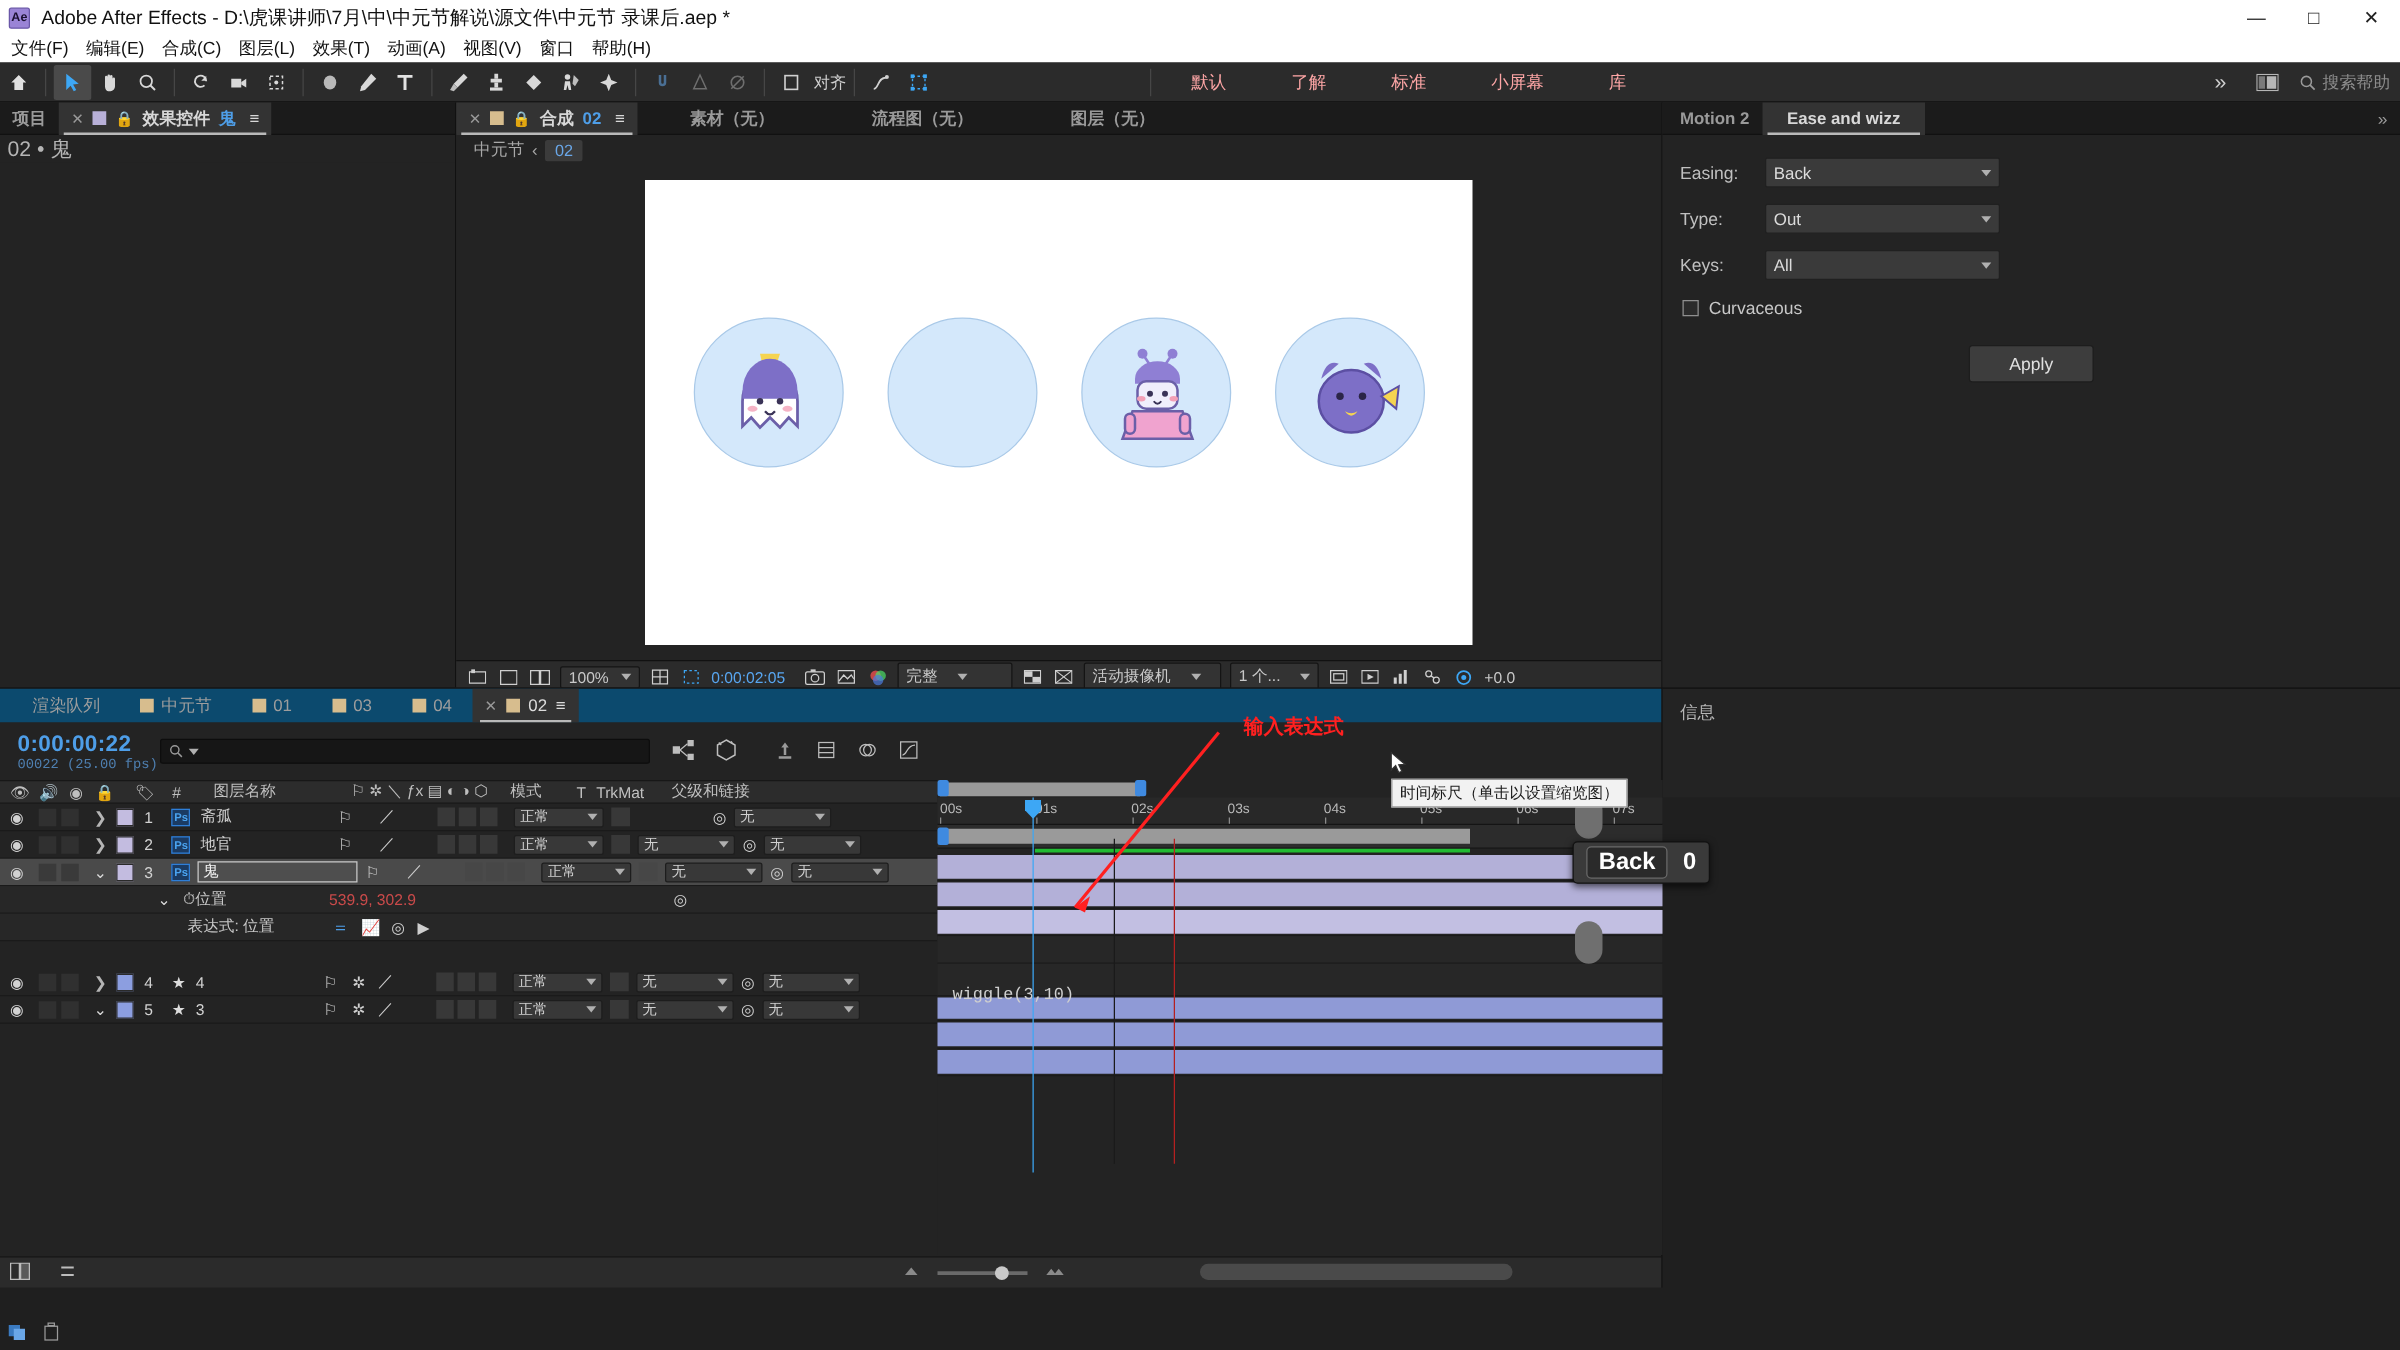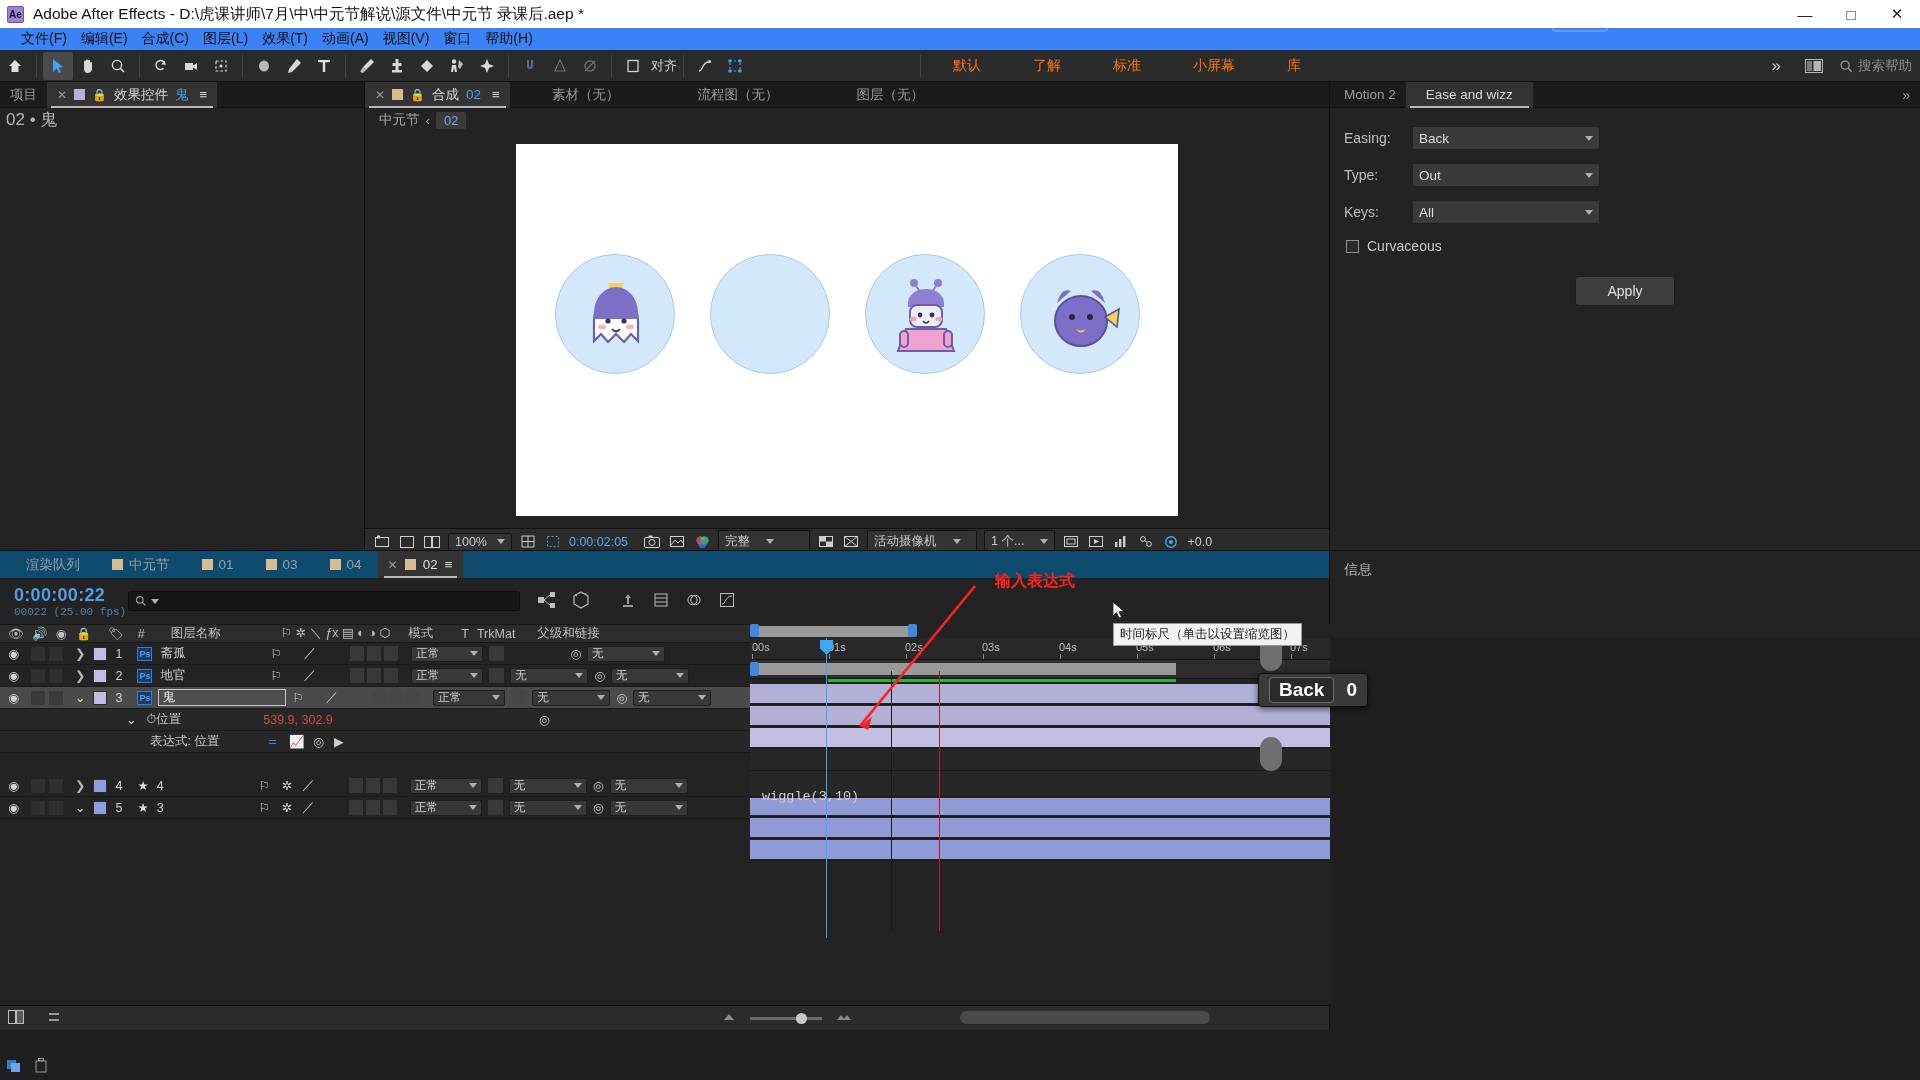--- a/index.html
+++ b/index.html
@@ -21,51 +21,51 @@
     color:#1a1030; font-size:10px; font-weight:bold; line-height:16px; text-align:center;
   }
   .title-text{ color:#111; font-size:15.5px; white-space:nowrap; }
   .win-btns{ position:absolute; right:0; top:0; height:28px; display:flex; }
   .win-btn{ width:46px;height:28px; display:flex; align-items:center; justify-content:center;
             color:#222; font-size:15px; }
 
   
   .menubar{
     position:absolute; left:0; top:28px; width:1920px; height:22px;
-    background:#3b82f6; display:flex; align-items:center; padding-left:14px;
+    background:#ffffff; display:flex; align-items:center; padding-left:2px;
   }
   .menu-item{ color:#111; font-size:14px; padding:0 7px; white-space:nowrap; }
 
   
   .toolbar{
     position:absolute; left:0; top:50px; width:1920px; height:32px;
     background:#2b2b2b; border-bottom:1px solid #111;
     display:flex; align-items:center;
   }
   .tool{
     width:30px;height:28px; display:flex;align-items:center;justify-content:center;
     color:#d0d0d0;
   }
   .tool.active{ background:#4a4a4a; border-radius:2px; }
   .tool svg{ display:block; }
   .tdiv{ width:1px;height:22px;background:#464646;margin:0 6px; }
   .tool-label{ color:#cfcfcf; font-size:13px; margin-left:3px; }
-  .ws-item{ color:#f97316; font-size:14px; padding:0 26px; white-space:nowrap;}
+  .ws-item{ color:#fca5a5; font-size:14px; padding:0 26px; white-space:nowrap;}
   .tb-right{ margin-left:auto; display:flex; align-items:center; padding-right:8px;}
   .search-help{ display:flex;align-items:center;color:#8d8d8d;font-size:13.5px;}
 
   
   .panel{ position:absolute; background:#232323; }
   .panel-tabs{
     height:26px; background:#1b1b1b; display:flex; align-items:center;
     border-bottom:1px solid #111;
   }
   .ptab{
     height:26px; display:flex; align-items:center; padding:0 10px;
-    font-size:13.5px; color:#9a9a9a; white-space:nowrap; gap:5px;
+    font-size:13.5px; color:#9a9a9a; white-space:nowrap; gap:5px;font-weight:bold;
   }
   .ptab.active{ background:#333333; color:#d8d8d8; position:relative;}
   .ptab.active::after{content:"";position:absolute;left:4px;right:4px;bottom:0;height:2px;background:#b9b9b9;}
   .x-close{ font-size:12px; color:#9a9a9a; }
   .sq{ width:11px;height:11px;display:inline-block; }
 
   #project-panel{ left:0; top:82px; width:365px; height:468px; border-right:1px solid #111;}
   .proj-sub{ height:22px; display:flex; align-items:center; padding-left:6px;
              font-size:17px; color:#b5b5b5; background:#232323;}
   .proj-body{ background:#232323; height:calc(100% - 48px); }

